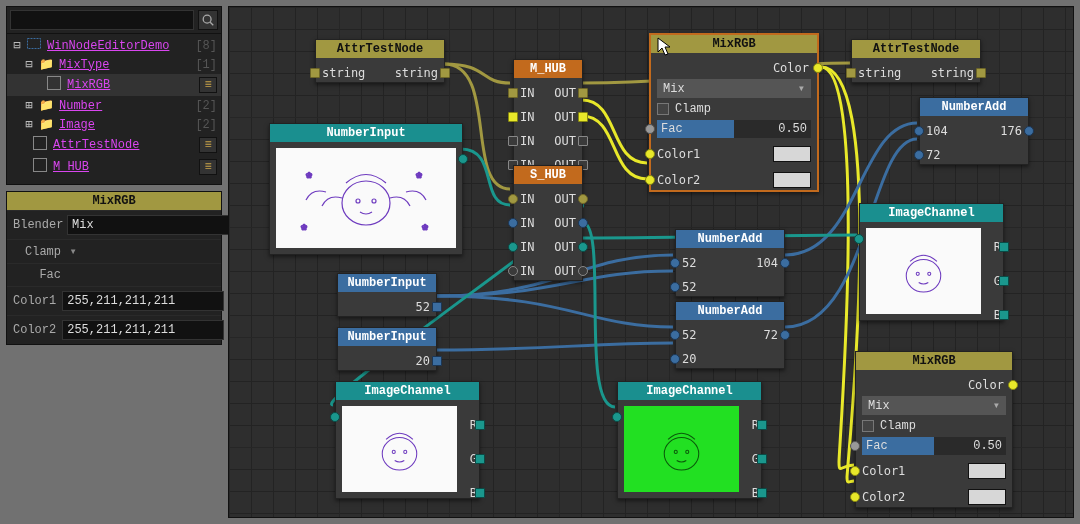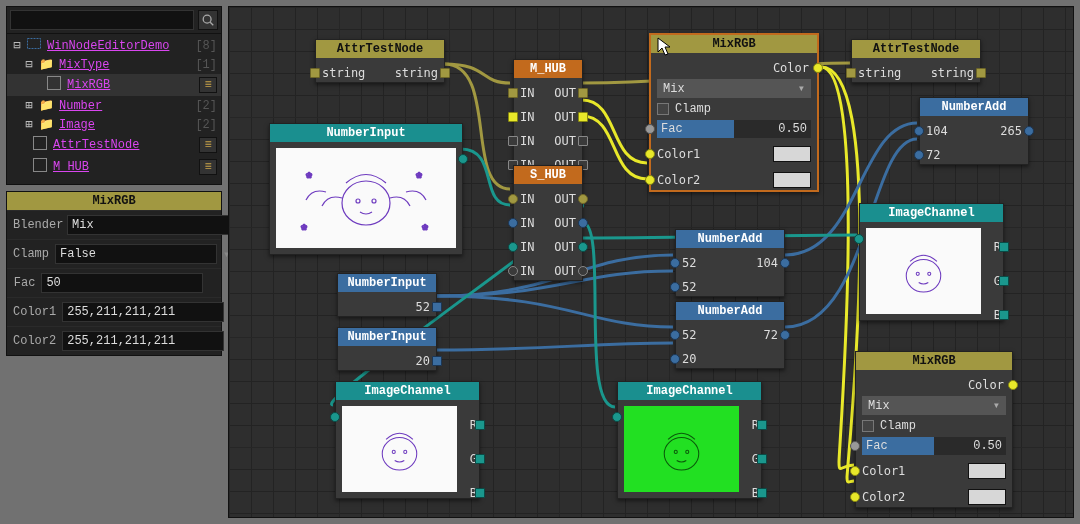--- a/index.html
+++ b/index.html
@@ -269,26 +269,24 @@
 
   <div class="props-panel">
     <div class="props-header">MixRGB</div>
     <div class="prop-row">
       <span class="lbl">Blender</span>
       <input class="val" value="Mix" style="">
       <span class="chev">▾</span>
     </div>
     <div class="prop-row">
       <span class="lbl">Clamp</span>
-      <input class="val" value="False" style="">
       <span class="chev">▾</span>
     </div>
     <div class="prop-row">
       <span class="lbl">Fac</span>
-      <input class="val" value="50" style="">
       <span class="chev"></span>
     </div>
     <div class="prop-row">
       <span class="lbl">Color1</span>
       <input class="val" value="255,211,211,211" style="">
       <div class="swatch"></div>
     </div>
     <div class="prop-row">
       <span class="lbl">Color2</span>
       <input class="val" value="255,211,211,211" style="">
@@ -416,21 +414,21 @@
       <span class="txt-r">string</span>
       <span class="port sq right c-olive"></span>
     </div>
   </div>
 
   <div class="node blue numadd" style="left:690px; top:90px;">
     <div class="node-title">NumberAdd</div>
     <div class="portrow">
       <span class="port left c-blue"></span>
       <span class="txt">104</span>
-      <span class="txt-r">265</span>
+      <span class="txt-r">176</span>
       <span class="port right c-blue"></span>
     </div>
     <div class="portrow">
       <span class="port left c-blue"></span>
       <span class="txt">72</span>
     </div>
   </div>
 
   <div class="node teal" style="left:40px; top:116px; width:194px;">
     <div class="node-title">NumberInput</div>

